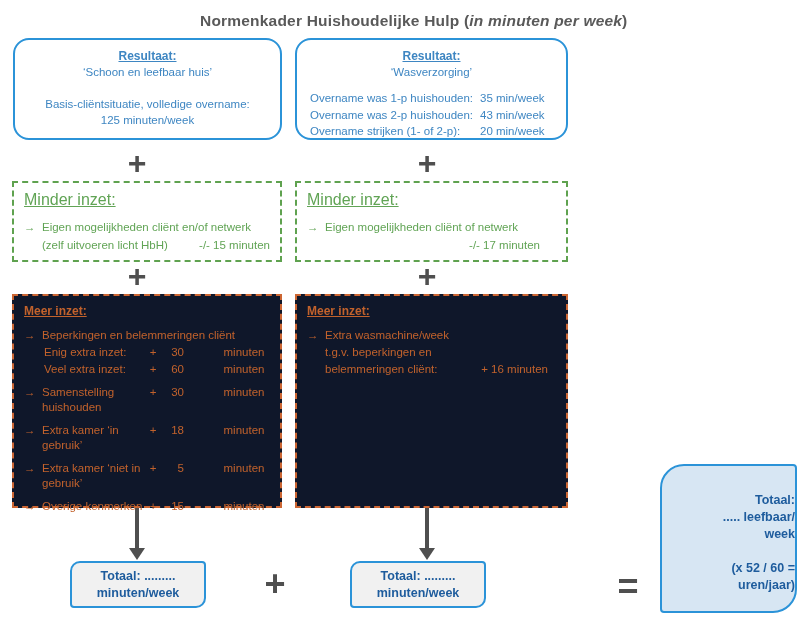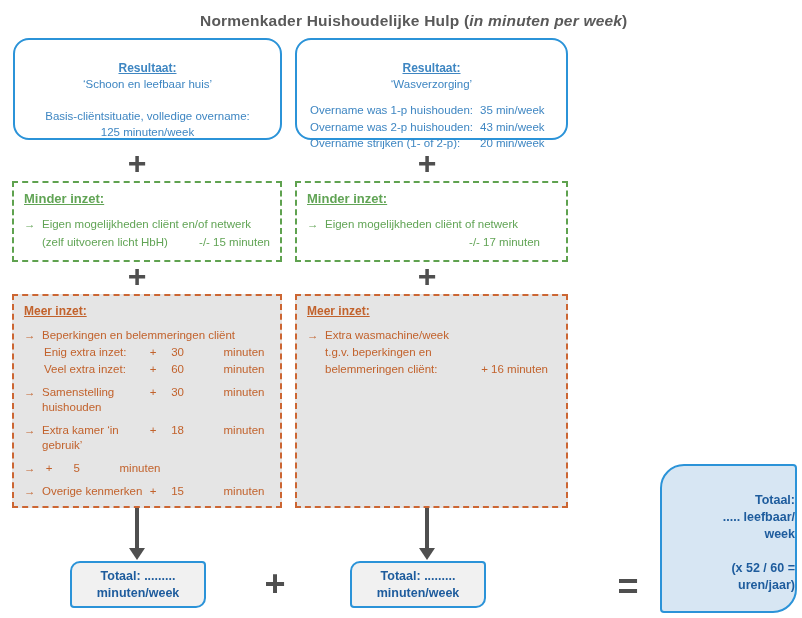--- a/index.html
+++ b/index.html
@@ -6,40 +6,40 @@
   .canvas{position:relative;width:802px;height:618px;background:#fff;
           font-family:"Liberation Sans",sans-serif;overflow:hidden;}
   .abs{position:absolute;box-sizing:border-box;}
 
   
   .title{top:12px;left:200px;font-size:15.5px;font-weight:bold;color:#595959;letter-spacing:.2px;}
   .title .it{font-style:italic;}
 
   
   .bluebox{border:2px solid #2B93D8;border-radius:16px;background:#fff;color:#3E86C2;
-           font-size:11.5px;line-height:16px;text-align:center;padding-top:20px;}
+           font-size:11.5px;line-height:16px;text-align:center;padding-top:8px;}
   .bluebox .hdr{font-weight:bold;text-decoration:underline;font-size:12px;}
   .gap16{height:16px;}
   .gap10{height:10px;}
   .lrow{display:flex;text-align:left;padding:0 8px 0 13px;line-height:16.5px;}
   .lrow .lab{width:170px;}
   .lrow .val{flex:1;}
 
   
   .greenbox{border:2px dashed #5FA24F;color:#61A455;font-size:11.5px;padding:8px 10px;background:#fff;}
-  .greenbox .hdr{font-weight:bold;text-decoration:underline;font-size:13px;}
+  .greenbox .hdr{font-weight:normal;text-decoration:underline;font-size:16px;}
   .irow{display:flex;margin-top:11px;line-height:15px;}
   .irow .arr{width:18px;}
   .drow{display:flex;margin-top:3px;line-height:15px;align-items:flex-end;}
   .drow .ind{width:18px;}
   .drow .rv{margin-left:auto;}
   .valright{text-align:right;margin-top:3px;padding-right:8px;line-height:15px;}
 
   
-  .orangebox{border:2px dashed #CC6633;color:#C2622C;font-size:11.5px;padding:8px 8px 8px 10px;background:#e5e5e5;}
+  .orangebox{border:2px dashed #CC6633;color:#C2622C;font-size:11.5px;padding:8px 8px 8px 10px;background:#0f172a;}
   .orangebox .hdr{font-weight:bold;text-decoration:underline;font-size:12px;}
   .mrow{display:flex;line-height:15px;align-items:baseline;}
   .mrow .arr{width:18px;}
   .mrow .ind{width:20px;}
   .mrow .lbl{flex:1;}
   .mrow .pl{width:14px;text-align:center;}
   .mrow .num{width:24px;text-align:right;}
   .mrow .un{width:56px;text-align:center;padding-left:32px;}
   .mt10{margin-top:10px;}
   .mt2{margin-top:2px;}
@@ -159,20 +159,21 @@
     </div>
     <div class="mrow mt8">
       <span class="arr">→</span>
       <span class="lbl">Extra kamer ‘in gebruik’</span>
       <span class="pl">+</span>
       <span class="num">18</span>
       <span class="un">minuten</span>
     </div>
     <div class="mrow mt8">
       <span class="arr">→</span>
+      <span class="lbl">Extra kamer ‘niet in gebruik’</span>
       <span class="pl">+</span>
       <span class="num">5</span>
       <span class="un">minuten</span>
     </div>
     <div class="mrow mt8">
       <span class="arr">→</span>
       <span class="lbl">Overige kenmerken</span>
       <span class="pl">+</span>
       <span class="num">15</span>
       <span class="un">minuten</span>

